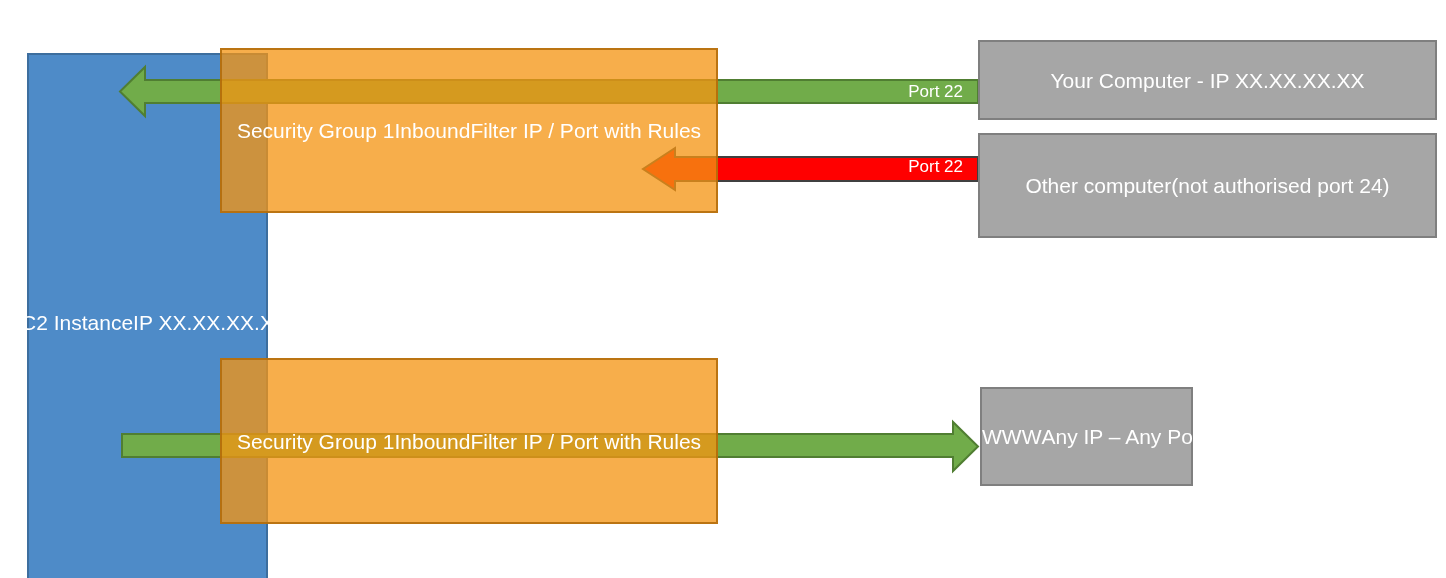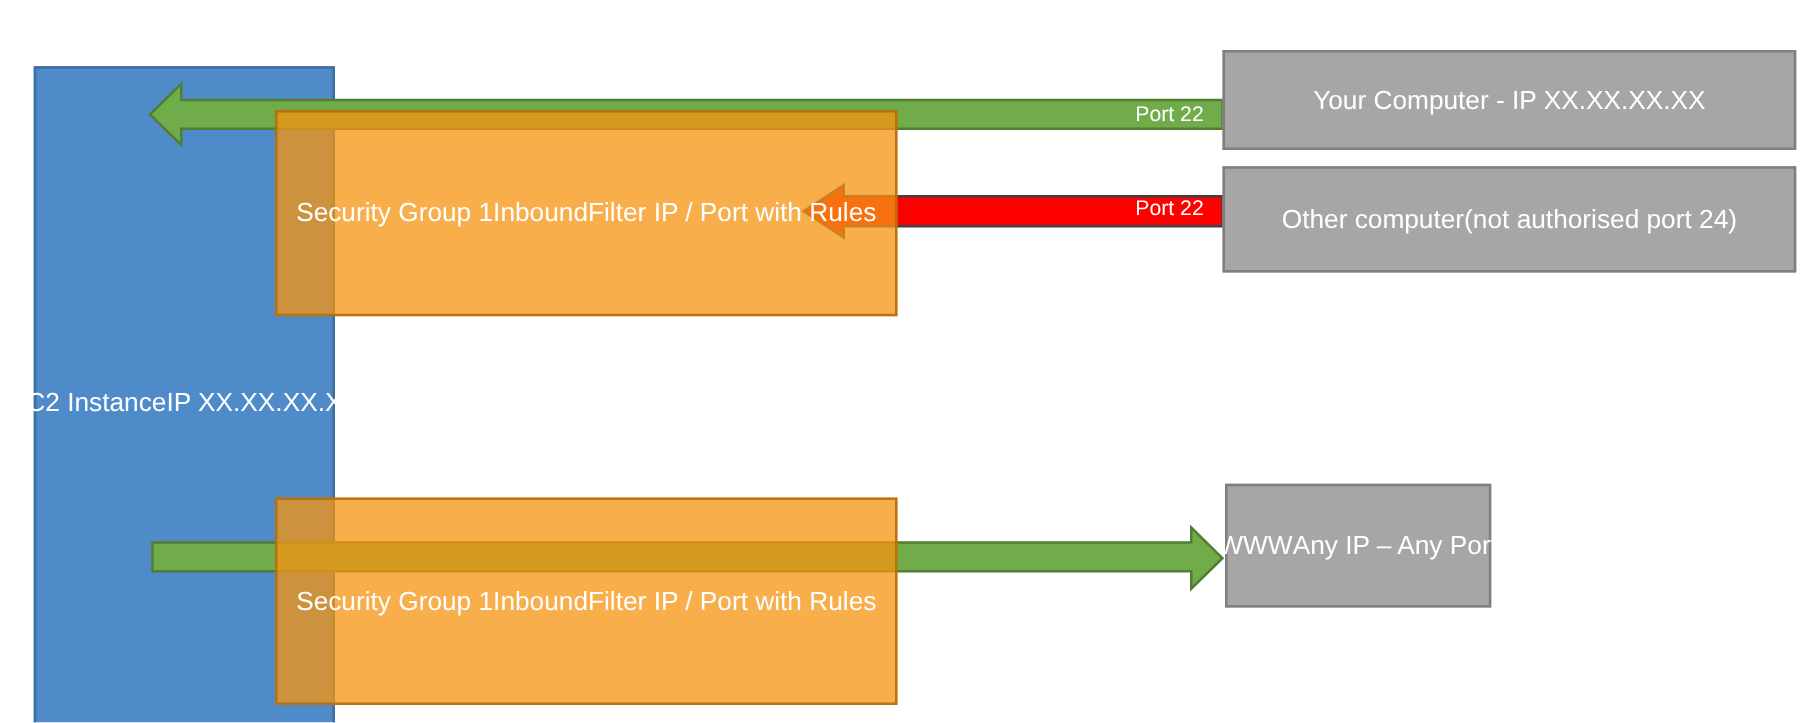--- a/index.html
+++ b/index.html
@@ -12,30 +12,29 @@
   .box .ln{display:block;font-size:21px;line-height:33px;white-space:nowrap;}
   .ec2{
     left:27px;top:17px;width:241px;height:539px;
     background:#4E8BC8;border:2px solid #3D6E9E;z-index:1;margin-top:36px;
   }
   .arrows{position:absolute;left:0;top:0;width:1446px;height:578px;z-index:2;}
   .sg{
     background:rgba(244,148,18,0.76);
     border:2px solid rgba(176,106,8,0.85);
     z-index:3;
-    margin-top:40px;
   }
   .sg-in{left:220px;top:48px;width:498px;height:165px;}
   .sg-out{left:220px;top:358px;width:498px;height:166px;}
   .gray{
     background:#A6A6A6;border:2px solid #7F7F7F;z-index:4;
   }
   .gray-your{left:978px;top:40px;width:459px;height:80px;}
-  .gray-other{left:978px;top:133px;width:459px;height:85px;}
-  .gray-www{left:980px;top:387px;width:213px;height:99px;}
+  .gray-other{left:978px;top:133px;width:459px;height:105px;}
+  .gray-www{left:980px;top:387px;width:213px;height:99px;justify-content:space-between;}
   .flowlabel{
     position:absolute;z-index:5;color:#ffffff;font-size:17px;line-height:26px;
     text-align:right;width:200px;white-space:nowrap;
   }
   .lbl-port22-ok{left:763px;top:79px;}
   .lbl-port22-no{left:763px;top:154px;}
   .lbl-anyport{left:750px;top:456px;}
 </style>
 </head>
 <body>

